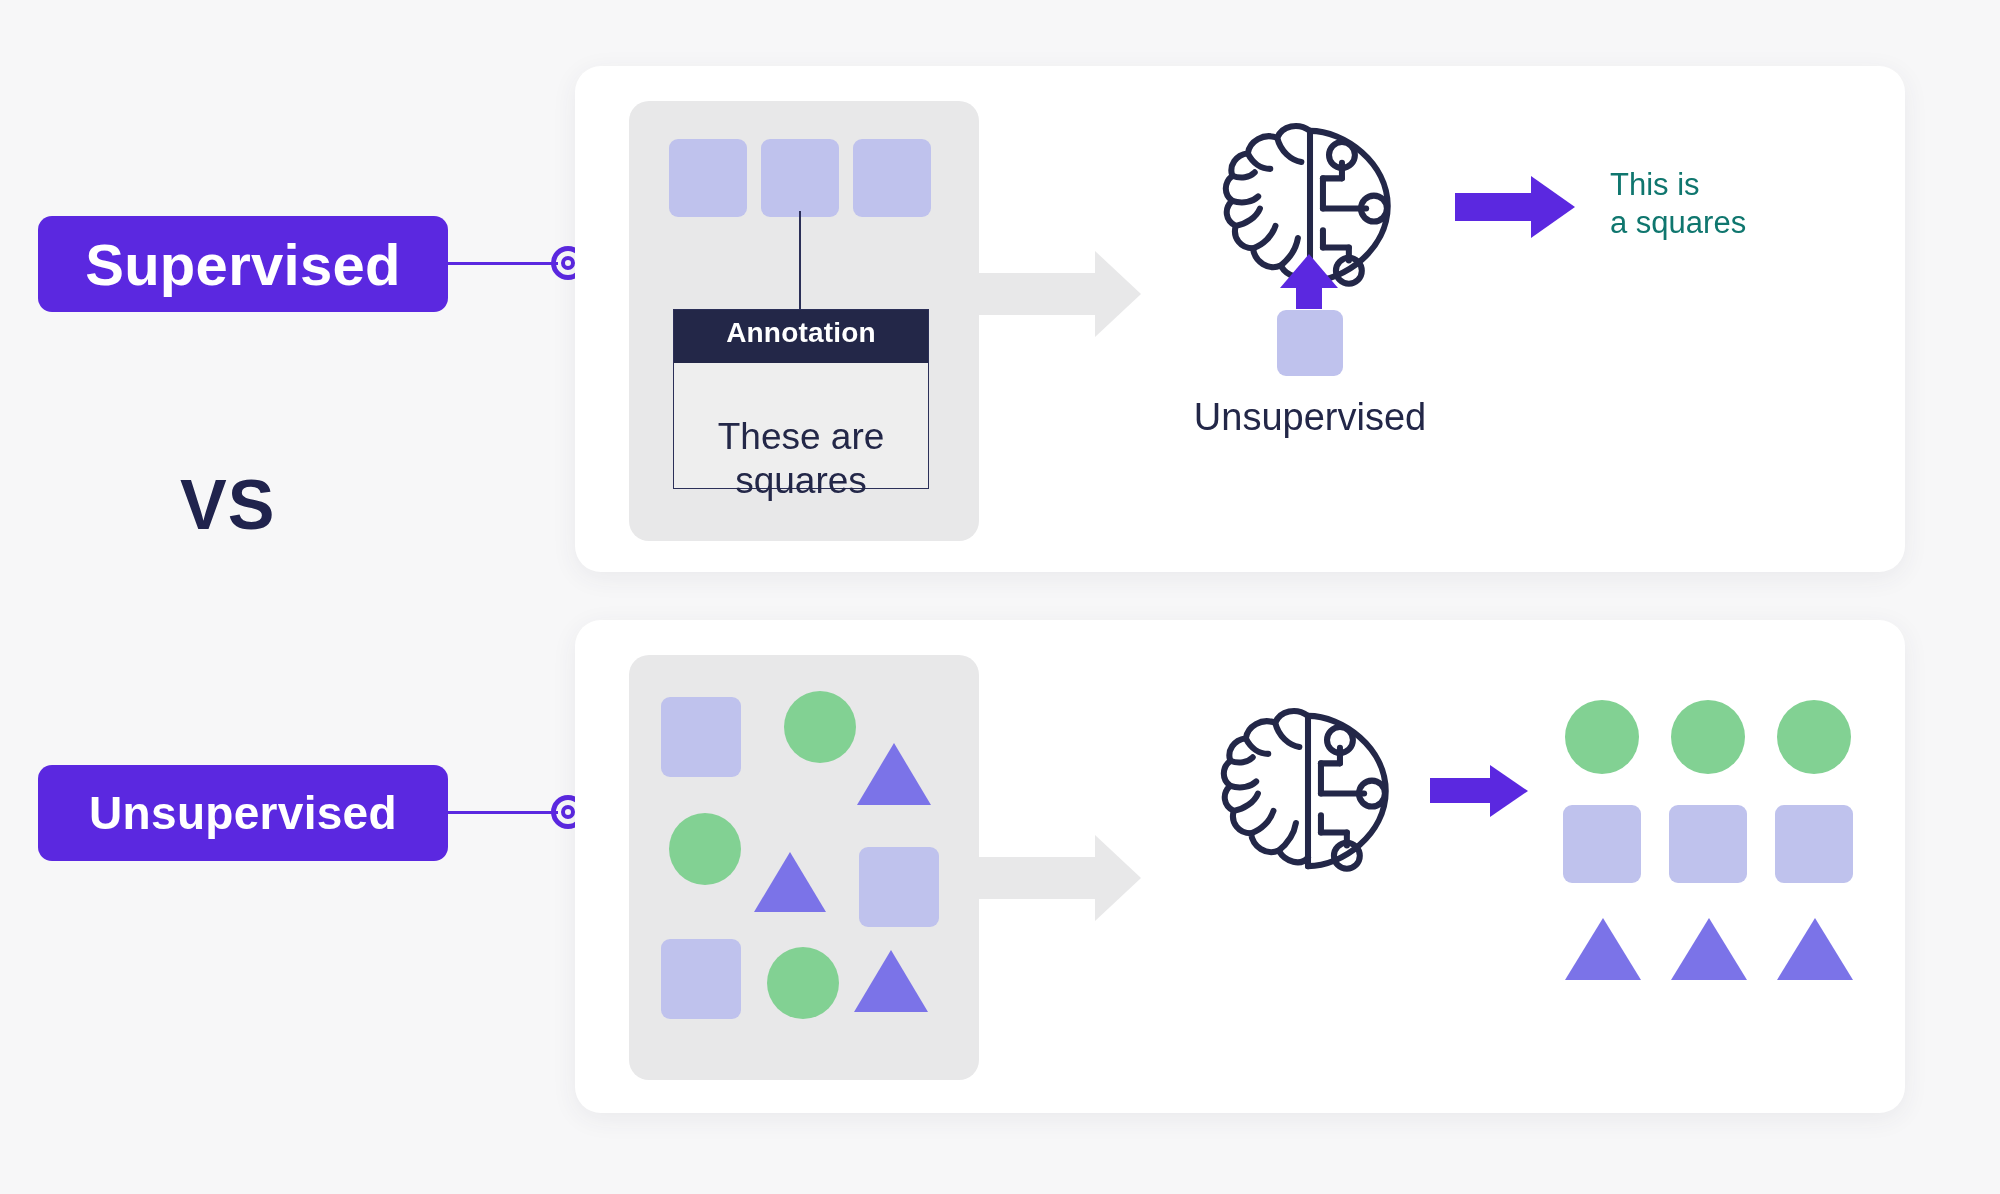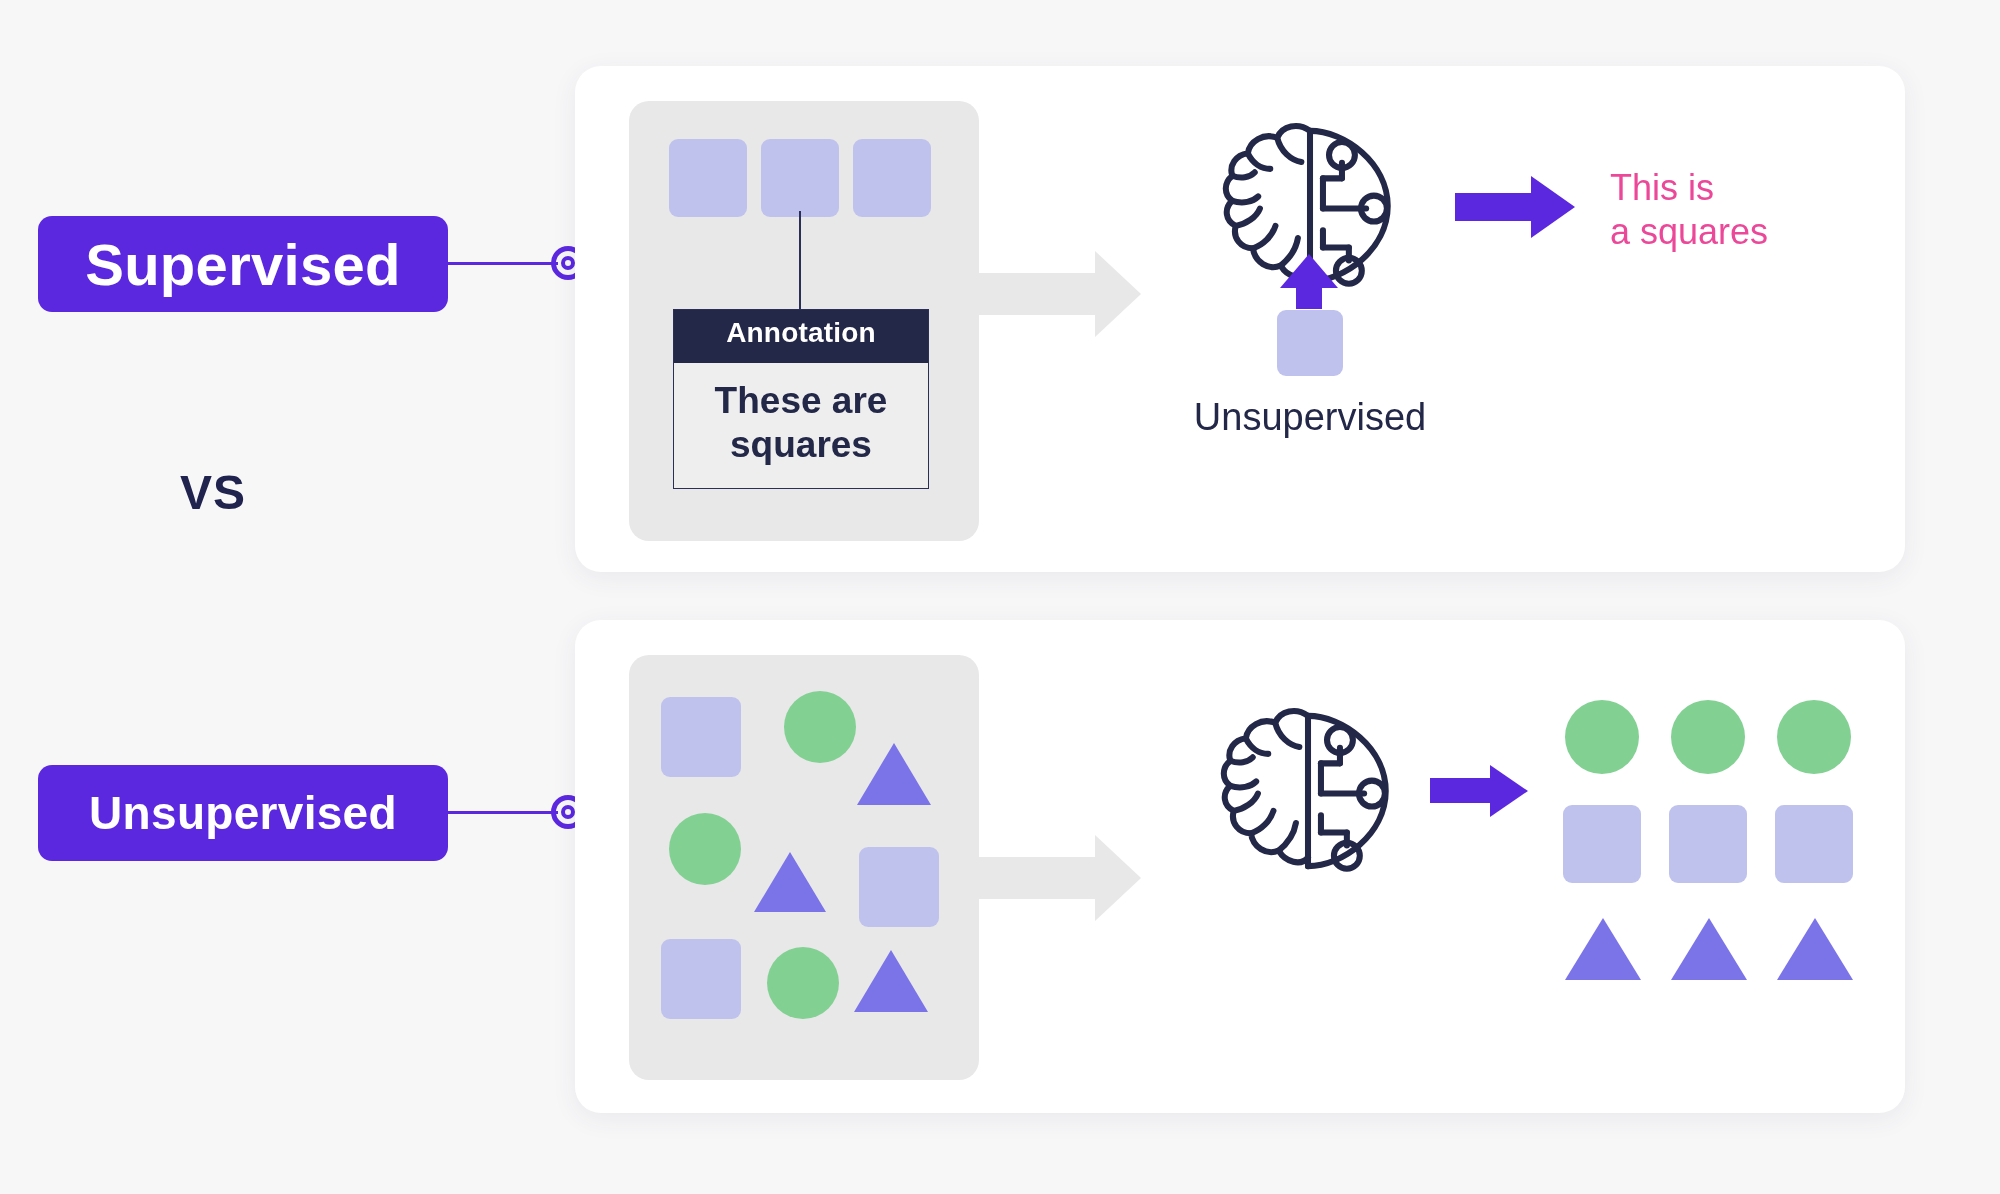--- a/index.html
+++ b/index.html
@@ -21,21 +21,21 @@
     color:#ffffff;
     font-weight:700;
     letter-spacing:.3px;
     box-sizing:border-box;
   }
   #badge-supervised{left:38px;top:216px;width:410px;height:96px;font-size:58px;}
   #badge-unsupervised{left:38px;top:765px;width:410px;height:96px;font-size:46px;}
 
   .vs-label{
     position:absolute;left:180px;top:465px;
-    font-size:48px;font-weight:700;color:#20234d;letter-spacing:1px;
+    font-size:70px;font-weight:700;color:#20234d;letter-spacing:1px;
   }
 
   
   .conn-line{position:absolute;height:3px;background:#5b28e0;}
   #conn-line-top{left:448px;top:262px;width:110px;}
   #conn-line-bottom{left:448px;top:811px;width:110px;}
   .conn-ring{
     position:absolute;width:34px;height:34px;border-radius:50%;
     border:5px solid #5b28e0;box-sizing:border-box;background:transparent;
   }
@@ -81,31 +81,31 @@
   .tr{position:absolute;width:0;height:0;border-style:solid;border-color:transparent;}
   .anno-leader{position:absolute;width:2px;background:#2b2f58;}
   .anno-box{position:absolute;border:1.5px solid #2b2f58;box-sizing:border-box;background:#eeeeee;}
   .anno-head{
     background:#232748;color:#ffffff;
     font-size:28px;font-weight:700;text-align:center;
     padding:7px 0 14px 0;letter-spacing:.2px;
   }
   .anno-body{
     color:#232748;text-align:center;font-size:37px;line-height:1.18;
-    padding:16px 10px 20px 10px;font-weight:700;
+    padding:16px 10px 20px 10px;font-weight:400;margin-top:36px;
   }
 
   
   .p-arrow{position:absolute;}
   .p-arrow .stem{position:absolute;left:0;background:#5b28e0;}
   .p-arrow .head{position:absolute;width:0;height:0;border-style:solid;border-color:transparent;}
 
   
   .out-text{
-    position:absolute;color:#ec4899;font-size:36px;line-height:1.22;font-weight:400;
+    position:absolute;color:#0f766e;font-size:31px;line-height:1.22;font-weight:400;
   }
   .feedback-label{
     position:absolute;color:#232748;font-size:38px;font-weight:400;text-align:center;
   }
   .brain{position:absolute;}
 </style>
 </head>
 <body>
 
 <div class="stage">

